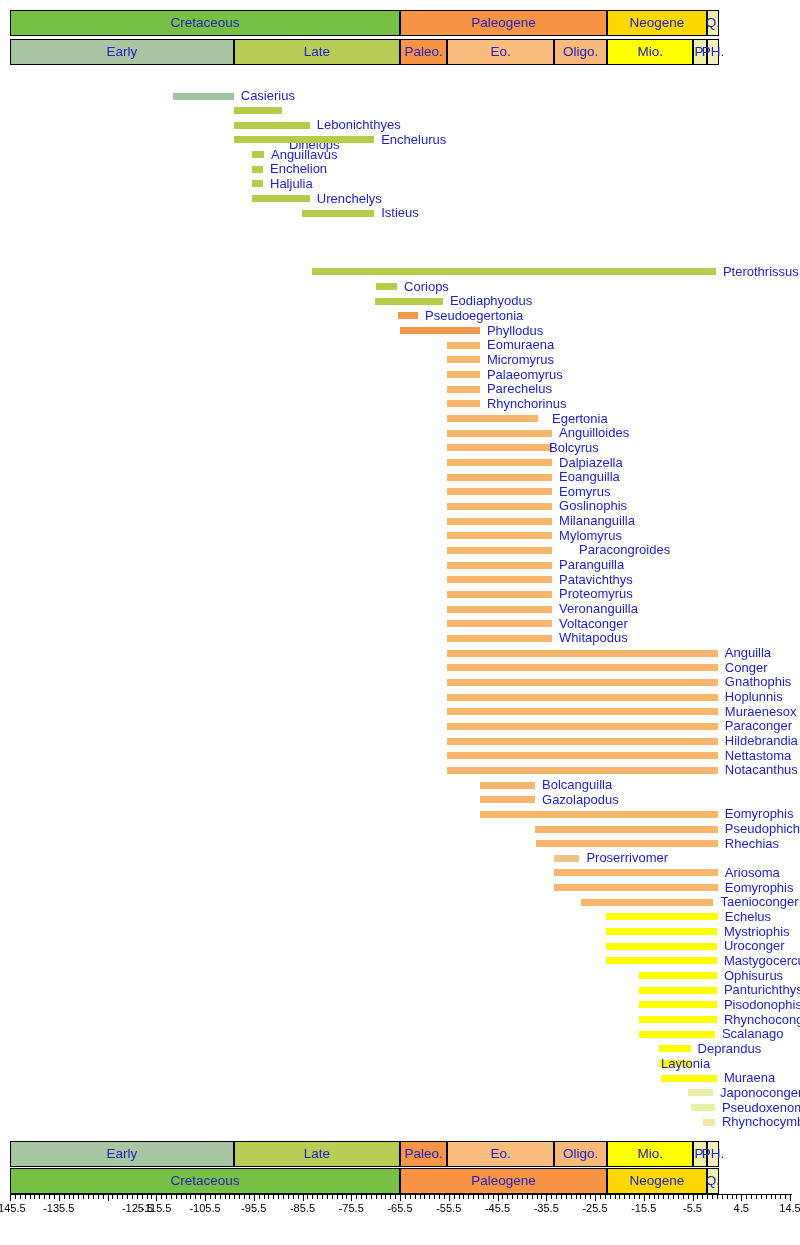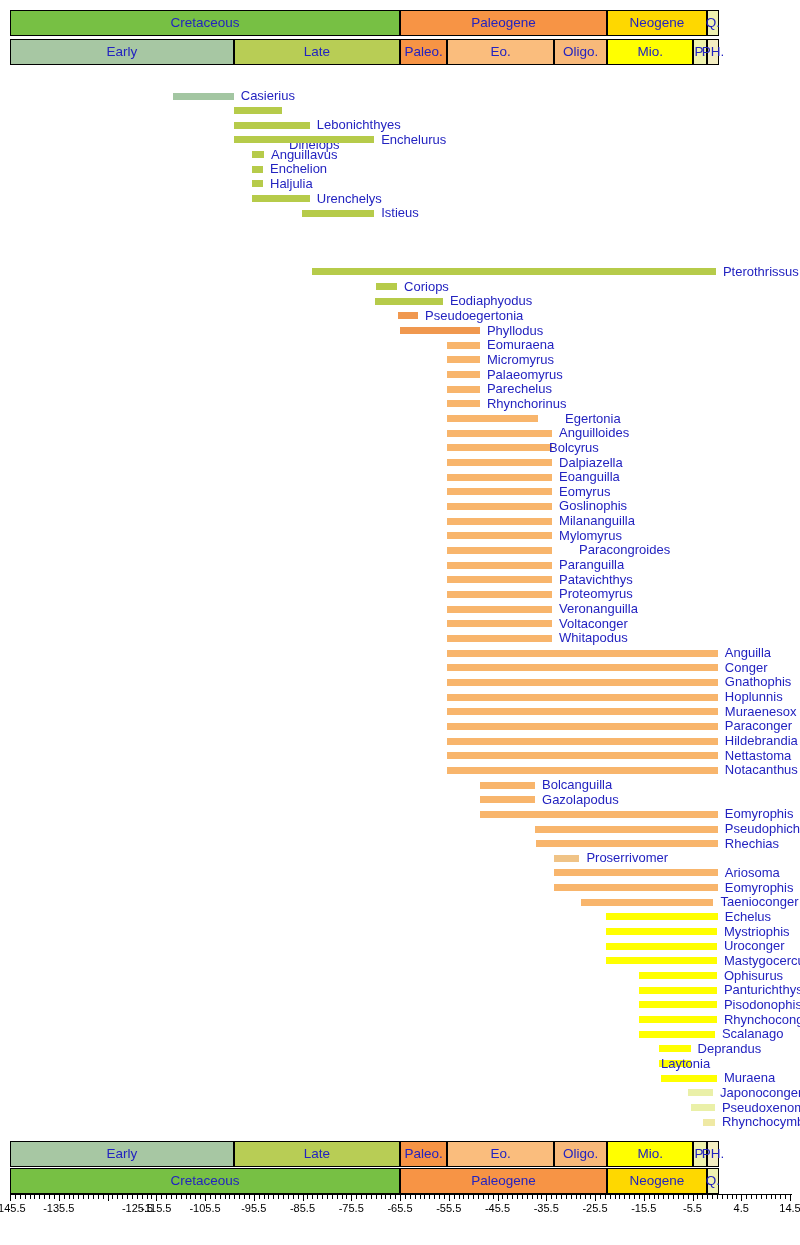--- a/index.html
+++ b/index.html
@@ -101,21 +101,21 @@
       <div class="taxon-label" style="left: 487px; top: 337.22px;">Eomuraena</div>
       <div class="bar" style="left: 447.288px; top: 356.38px; width: 32.6625px; background: rgb(248, 181, 108);"></div>
       <div class="taxon-label" style="left: 486.95px; top: 351.88px;">Micromyrus</div>
       <div class="bar" style="left: 447.288px; top: 371.04px; width: 32.6625px; background: rgb(248, 181, 108);"></div>
       <div class="taxon-label" style="left: 486.95px; top: 366.54px;">Palaeomyrus</div>
       <div class="bar" style="left: 447.288px; top: 385.7px; width: 32.6625px; background: rgb(248, 181, 108);"></div>
       <div class="taxon-label" style="left: 486.95px; top: 381.2px;">Parechelus</div>
       <div class="bar" style="left: 447.288px; top: 400.36px; width: 32.6625px; background: rgb(248, 181, 108);"></div>
       <div class="taxon-label" style="left: 486.95px; top: 395.86px;">Rhynchorinus</div>
       <div class="bar" style="left: 447.288px; top: 415.02px; width: 90.675px; background: rgb(248, 181, 108);"></div>
-      <div class="taxon-label" style="left: 565px; top: 410.52px;">Egertonia</div>
+      <div class="taxon-label" style="left: 552px; top: 410.52px;">Egertonia</div>
       <div class="bar" style="left: 447.288px; top: 429.68px; width: 104.812px; background: rgb(248, 181, 108);"></div>
       <div class="taxon-label" style="left: 559.1px; top: 425.18px;">Anguilloides</div>
       <div class="bar" style="left: 447.288px; top: 444.34px; width: 104.812px; background: rgb(248, 181, 108);"></div>
       <div class="taxon-label" style="left: 549px; top: 439.84px;">Bolcyrus</div>
       <div class="bar" style="left: 447.288px; top: 459px; width: 104.812px; background: rgb(248, 181, 108);"></div>
       <div class="taxon-label" style="left: 559.1px; top: 454.5px;">Dalpiazella</div>
       <div class="bar" style="left: 447.288px; top: 473.66px; width: 104.812px; background: rgb(248, 181, 108);"></div>
       <div class="taxon-label" style="left: 559.1px; top: 469.16px;">Eoanguilla</div>
       <div class="bar" style="left: 447.288px; top: 488.32px; width: 104.812px; background: rgb(248, 181, 108);"></div>
       <div class="taxon-label" style="left: 559.1px; top: 483.82px;">Eomyrus</div>

